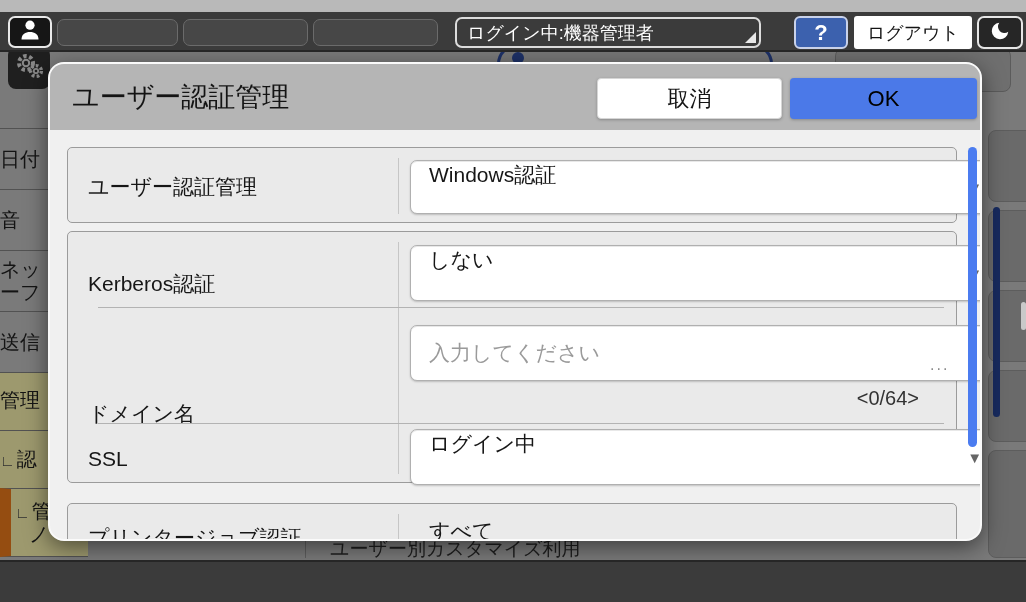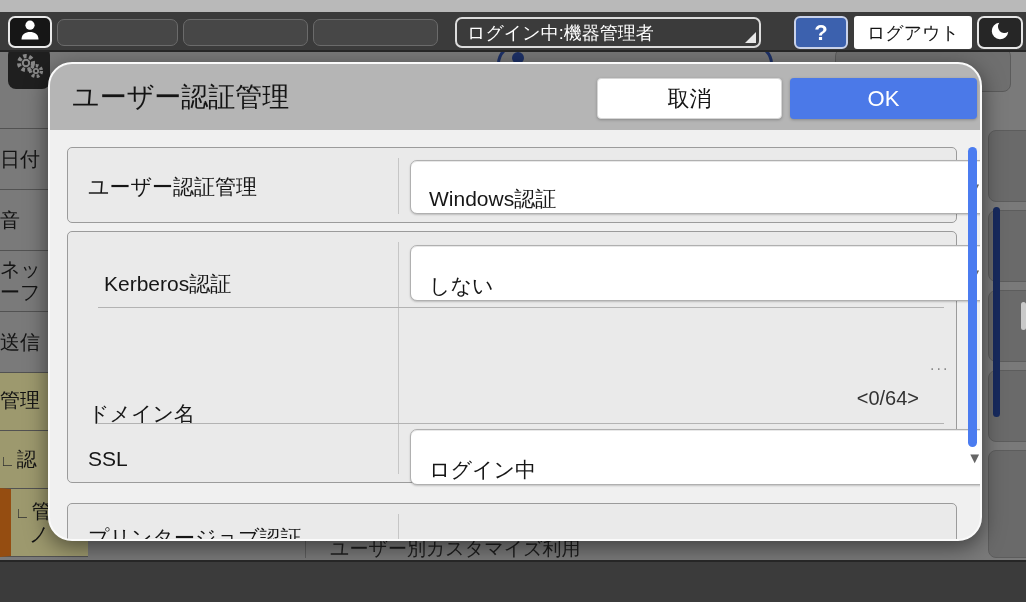--- a/index.html
+++ b/index.html
@@ -33,34 +33,34 @@
   .sb-sel{border-left:11px solid #e2761a;padding-left:4px;}
   .sb-prefix{font-size:15px;color:#4a4a4a;margin-right:2px;}
   .rc-tile{left:988px;width:46px;height:72px;background:#a2a2a2;border:1px solid #8e8e8e;border-radius:8px;}
   .bg-scroll{left:993px;top:207px;width:7px;height:210px;background:#23418f;border-radius:4px;}
   .bg-bottom-text{left:330px;top:536px;font-size:19px;color:#2e2e2e;white-space:nowrap;}
   .bg-vline{left:305px;top:528px;width:1px;height:30px;background:#8f8f8f;}
   .dim{left:0;top:40px;width:1026px;height:520px;background:rgba(0,0,0,0.34);z-index:10;}
   .edge-handle{left:1021px;top:302px;width:5px;height:28px;background:#c9c9c9;border-radius:3px;z-index:15;}
 
   
-  .dialog{left:48px;top:62px;width:934px;height:479px;background:#f0f0f0;border:2px solid #fafafa;border-radius:24px;
+  .dialog{left:48px;top:62px;width:934px;height:479px;background:#f0f0f0;border:2px solid #fafafa;border-radius:16px;
           box-shadow:0 6px 22px rgba(0,0,0,0.5);overflow:hidden;z-index:20;}
   .dlg-header{left:0;top:0;width:100%;height:66px;background:#b5b5b5;}
   .dlg-title{left:22px;top:15px;font-size:27px;color:#141414;}
   .btn-cancel{left:547px;top:14px;width:185px;height:41px;background:#fff;border:1px solid #d6d6d6;border-radius:4px;
               box-shadow:0 1px 3px rgba(0,0,0,0.25);font-size:22px;color:#141414;display:flex;align-items:center;justify-content:center;}
   .btn-ok{left:740px;top:14px;width:187px;height:41px;background:#4b79e8;border-radius:4px;box-shadow:0 1px 3px rgba(0,0,0,0.25);
-          font-size:22px;color:#ffffff;display:flex;align-items:center;justify-content:center;}
+          font-size:22px;color:#000000;display:flex;align-items:center;justify-content:center;}
   .group{left:17px;width:890px;background:#eaeaea;border:1px solid #9b9b9b;border-radius:5px;}
   .fl{position:absolute;left:20px;font-size:21px;color:#161616;}
   .vline{position:absolute;left:330px;width:1px;background:#c6c6c6;}
   .hline{position:absolute;left:30px;width:846px;height:1px;background:#b3b3b3;}
   .dd{position:absolute;left:342px;width:555px;background:#fff;border:1px solid #b0b0b0;border-radius:7px;
-      box-shadow:0 1px 2px rgba(0,0,0,0.2), inset 0 1px 0 #e8e8e8;display:flex;align-items:flex-end;padding:0 18px;font-size:21px;color:#161616;}
+      box-shadow:0 1px 2px rgba(0,0,0,0.2), inset 0 1px 0 #e8e8e8;display:flex;align-items:flex-start;padding:0 18px;font-size:21px;color:#161616;}
   .caret{position:absolute;right:20px;top:50%;transform:translateY(-46%);color:#666;font-size:15px;}
   .text-input{position:absolute;left:342px;width:555px;background:#fff;border:1px solid #b0b0b0;border-radius:7px;
       box-shadow:0 1px 2px rgba(0,0,0,0.2), inset 0 1px 0 #e8e8e8;font-size:21px;color:#161616;padding:0 18px;outline:none;
       font-family:"Liberation Sans","DejaVu Sans",sans-serif;}
   .text-input::placeholder{color:#9a9a9a;opacity:1;}
   .ellipsis{position:absolute;color:#8a8a8a;font-size:16px;letter-spacing:2px;}
   .counter{position:absolute;right:37px;font-size:20px;color:#333;}
   .dlg-scroll{position:absolute;left:918px;top:83px;width:9px;height:300px;background:#4b7cf0;border-radius:5px;}
 
   
@@ -136,29 +136,30 @@
       <span class="vline" style="top:10px;height:56px;"></span>
       <div class="dd" style="top:12px;height:52px;">
         <span>Windows認証</span>
         <span class="caret">▼</span>
       </div>
     </div>
 
     <div class="abs group" style="top:167px;height:252px;">
       <span class="vline" style="top:10px;height:232px;"></span>
 
-      <span class="fl" style="top:38px;margin-left:16px;">Kerberos認証</span>
+      <span class="fl" style="top:38px;">Kerberos認証</span>
       <div class="dd" style="top:13px;height:54px;">
         <span>しない</span>
         <span class="caret">▼</span>
       </div>
 
       <span class="hline" style="top:75px;"></span>
 
       <span class="fl" style="top:168px;">ドメイン名</span>
+      <input class="text-input" style="top: 93px; height: 54px;" value="" placeholder="入力してください">
       <span class="ellipsis" style="left:862px;top:124px;">...</span>
       <span class="counter" style="top:155px;">&lt;0/64&gt;</span>
 
       <span class="hline" style="top:191px;"></span>
 
       <span class="fl" style="top:215px;">SSL</span>
       <div class="dd" style="top:197px;height:54px;">
         <span>ログイン中</span>
         <span class="caret">▼</span>
       </div>

